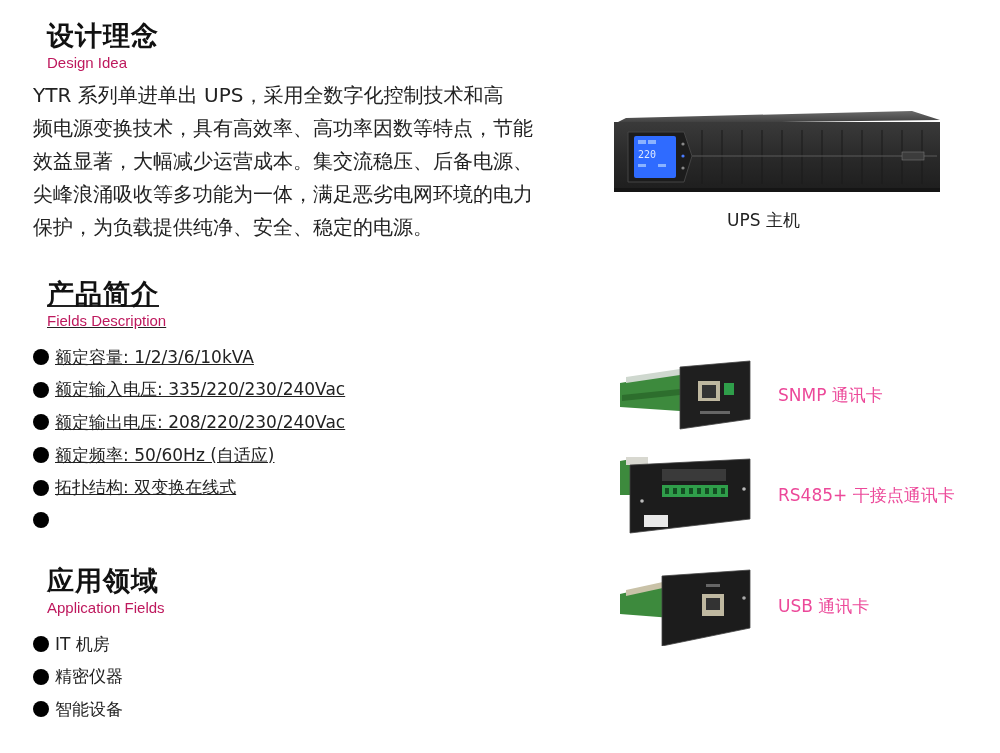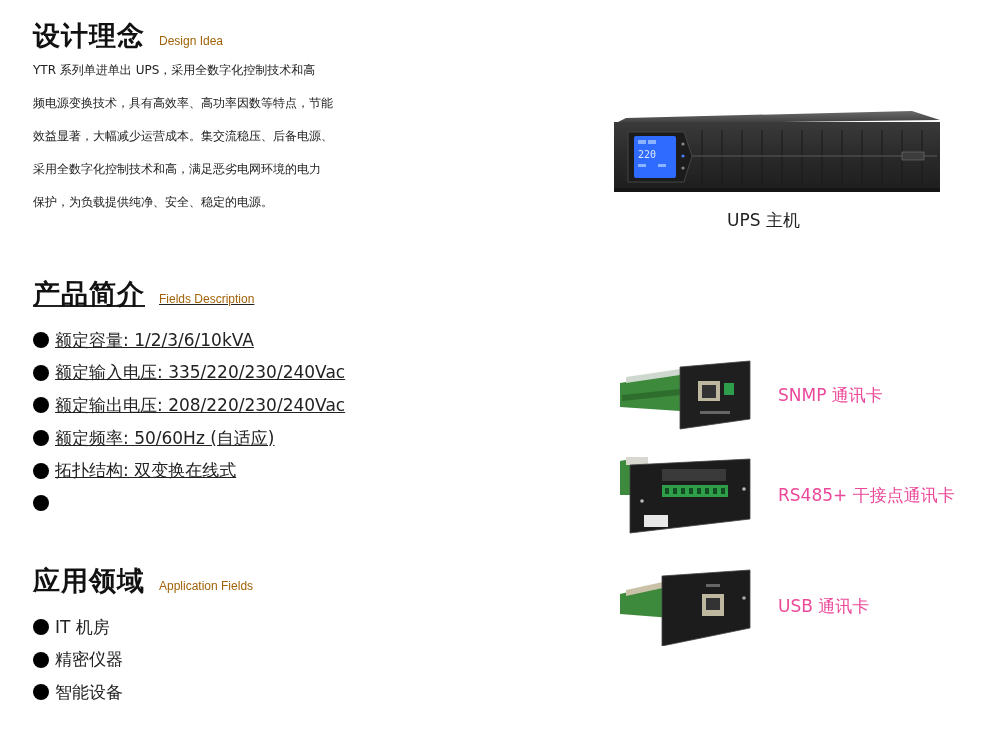--- a/index.html
+++ b/index.html
@@ -1,24 +1,24 @@
 <!DOCTYPE html>
 <html><head>
 <meta charset="utf-8">
 <style>
   * { box-sizing: border-box; margin: 0; padding: 0; }
   html, body { width: 1000px; height: 753px; background: #ffffff; overflow: hidden; }
   body { position: relative; font-family: "DejaVu Sans", "Liberation Sans", sans-serif; color: #222222; }
 
   .section { position: absolute; left: 33px; }
-  .heading { display: flex; align-items: baseline; white-space: nowrap; }
+  .heading { display: flex; align-items: baseline; white-space: nowrap; flex-direction: column; }
   .heading .zh { font-size: 27px; font-weight: bold; color: #111111; letter-spacing: 1px; }
-  .heading .en { font-size: 12px; color: #a16207; margin-left: 14px; font-family: "Liberation Sans", "DejaVu Sans", sans-serif; }
-
-  .para { font-size: 12px; line-height: 33px; color: #222222; width: 470px; }
+  .heading .en { font-size: 15px; color: #be185d; margin-left: 14px; font-family: "Liberation Sans", "DejaVu Sans", sans-serif; }
+
+  .para { font-size: 20px; line-height: 33px; color: #222222; width: 470px; margin-top: 8px; }
   .para .line { display: block; white-space: nowrap; }
 
   .bullets { list-style: none; margin-top: 12px; }
   .bullets li { display: flex; align-items: center; height: 32.6px; font-size: 17px; color: #222222; white-space: nowrap; }
   .bullets .dot { width: 16px; height: 16px; border-radius: 50%; background: #000000; margin-right: 6px; flex: 0 0 auto; }
 
   #s-design { top: 18px; }
   #s-product { top: 276px; text-decoration: underline; }
   #s-app { top: 563px; }
 
@@ -35,21 +35,21 @@
 
 <div class="section" id="s-design">
   <div class="heading">
     <span class="zh">设计理念</span>
     <span class="en">Design Idea</span>
   </div>
   <div class="para">
     <span class="line">YTR 系列单进单出 UPS，采用全数字化控制技术和高</span>
     <span class="line">频电源变换技术，具有高效率、高功率因数等特点，节能</span>
     <span class="line">效益显著，大幅减少运营成本。集交流稳压、后备电源、</span>
-    <span class="line">采用全数字化控制技术和高，满足恶劣电网环境的电力</span>
+    <span class="line">尖峰浪涌吸收等多功能为一体，满足恶劣电网环境的电力</span>
     <span class="line">保护，为负载提供纯净、安全、稳定的电源。</span>
   </div>
 </div>
 
 <div class="section" id="s-product">
   <div class="heading">
     <span class="zh">产品简介</span>
     <span class="en">Fields Description</span>
   </div>
   <ul class="bullets">

